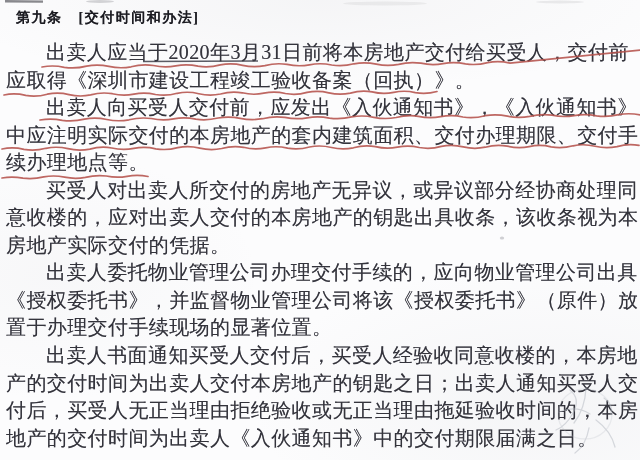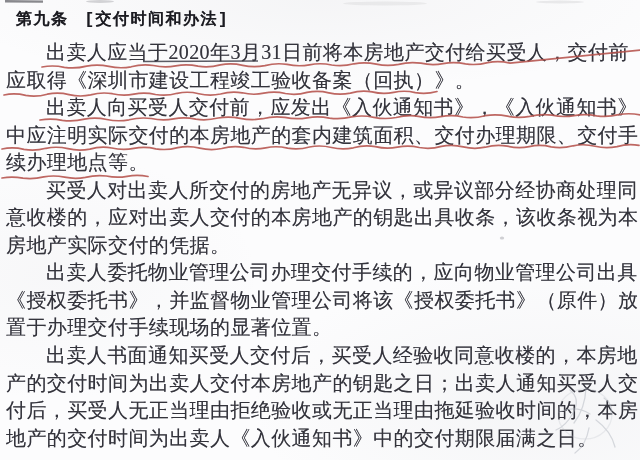--- a/index.html
+++ b/index.html
@@ -9,22 +9,22 @@
     overflow:hidden;
     background:
       radial-gradient(ellipse 420px 200px at 85% 88%, rgba(180,184,190,0.10), rgba(0,0,0,0) 70%),
       radial-gradient(ellipse 500px 120px at 50% 0%, rgba(160,162,168,0.08), rgba(0,0,0,0) 75%),
       radial-gradient(ellipse 300px 180px at 8% 60%, rgba(170,172,178,0.06), rgba(0,0,0,0) 70%),
       #fcfcfd;
     font-family:"Liberation Serif","DejaVu Serif",serif;
   }
   .heading {
     position:absolute; left:16px; top:9px;
-    font-family:Liberation Mono, monospace;
-    font-weight:700; font-size:16px; color:#1b1b21;
+    font-family:Liberation Serif, serif;
+    font-weight:700; font-size:14px; color:#1b1b21;
     letter-spacing:1.5px; white-space:nowrap;
     text-shadow:0 0 0.5px rgba(20,20,28,0.55);
   }
   .heading .title { margin-left:16px; }
   .body-lines {
     position:absolute; left:6px; top:39px; width:636px;
   }
   .line {
     height:27.55px; line-height:27.55px;
     font-size:20px; color:#34343c;

